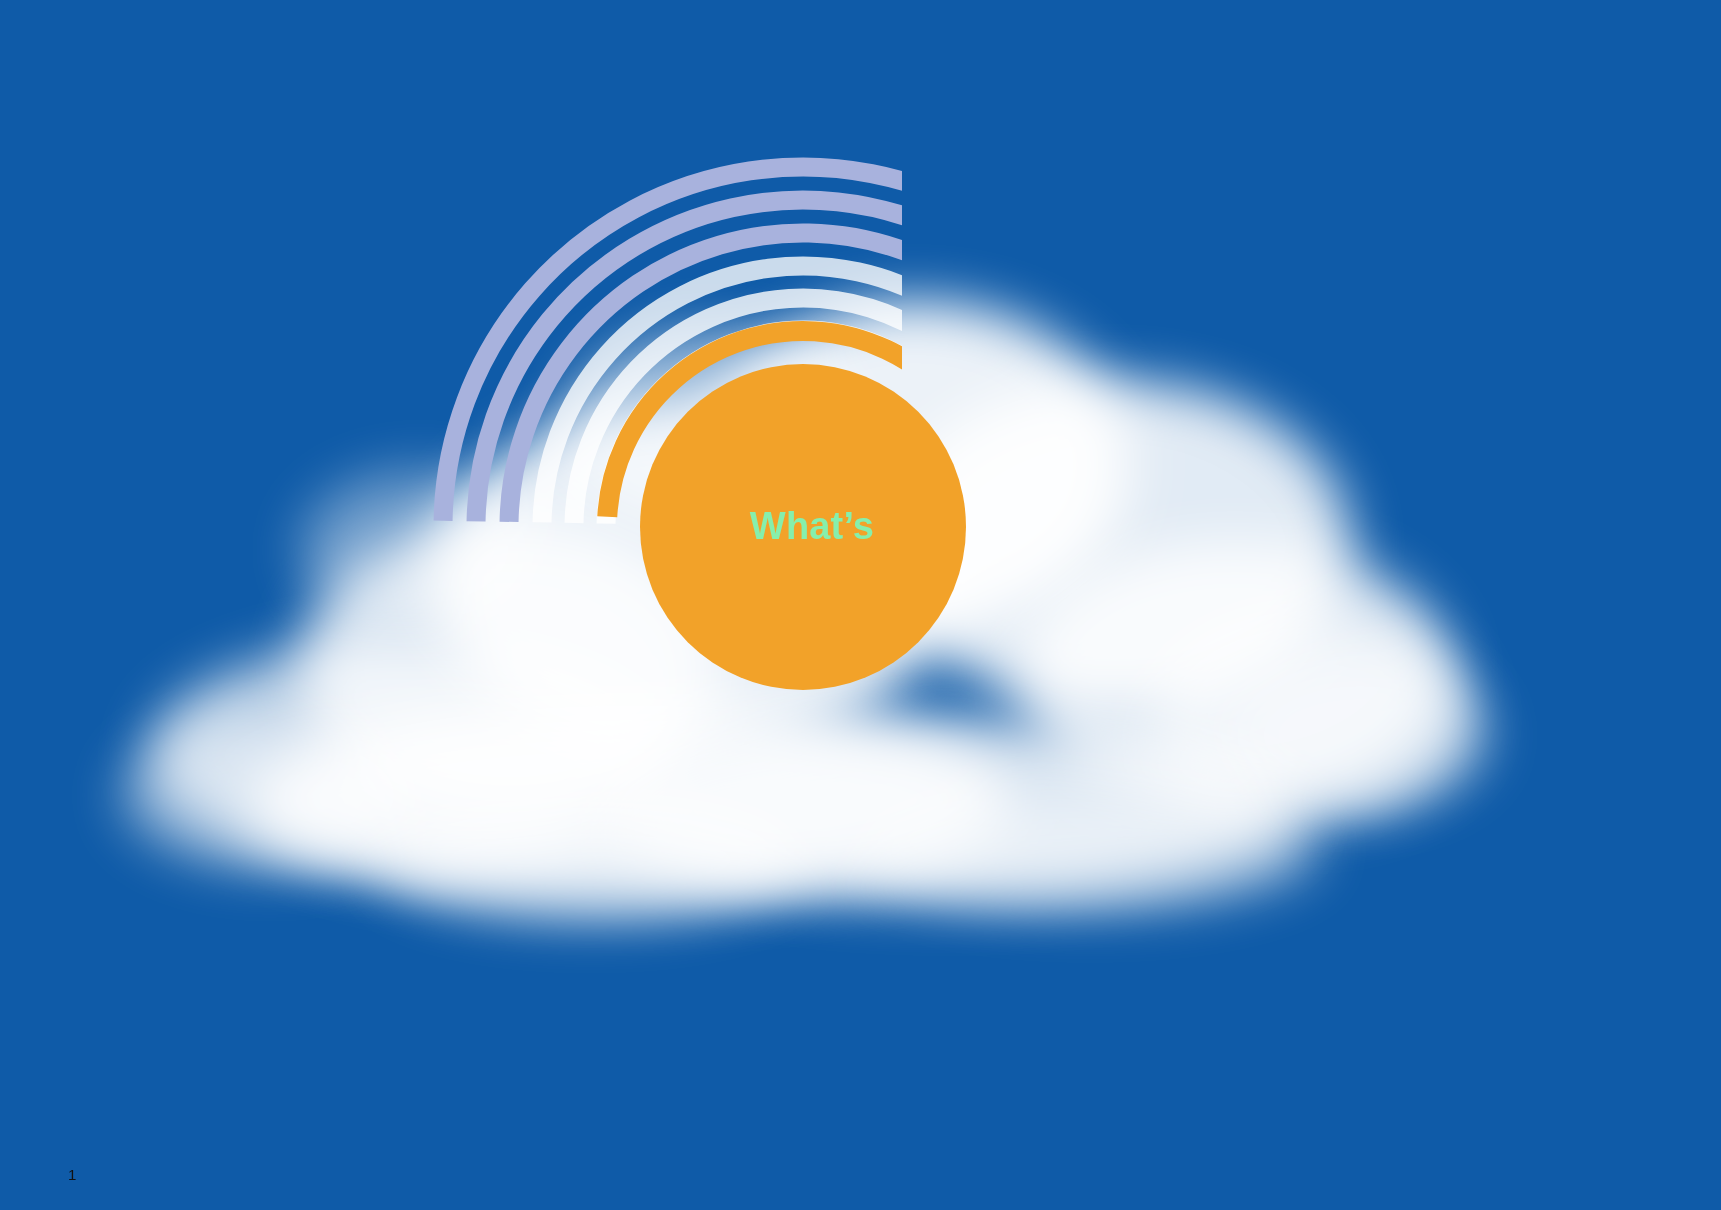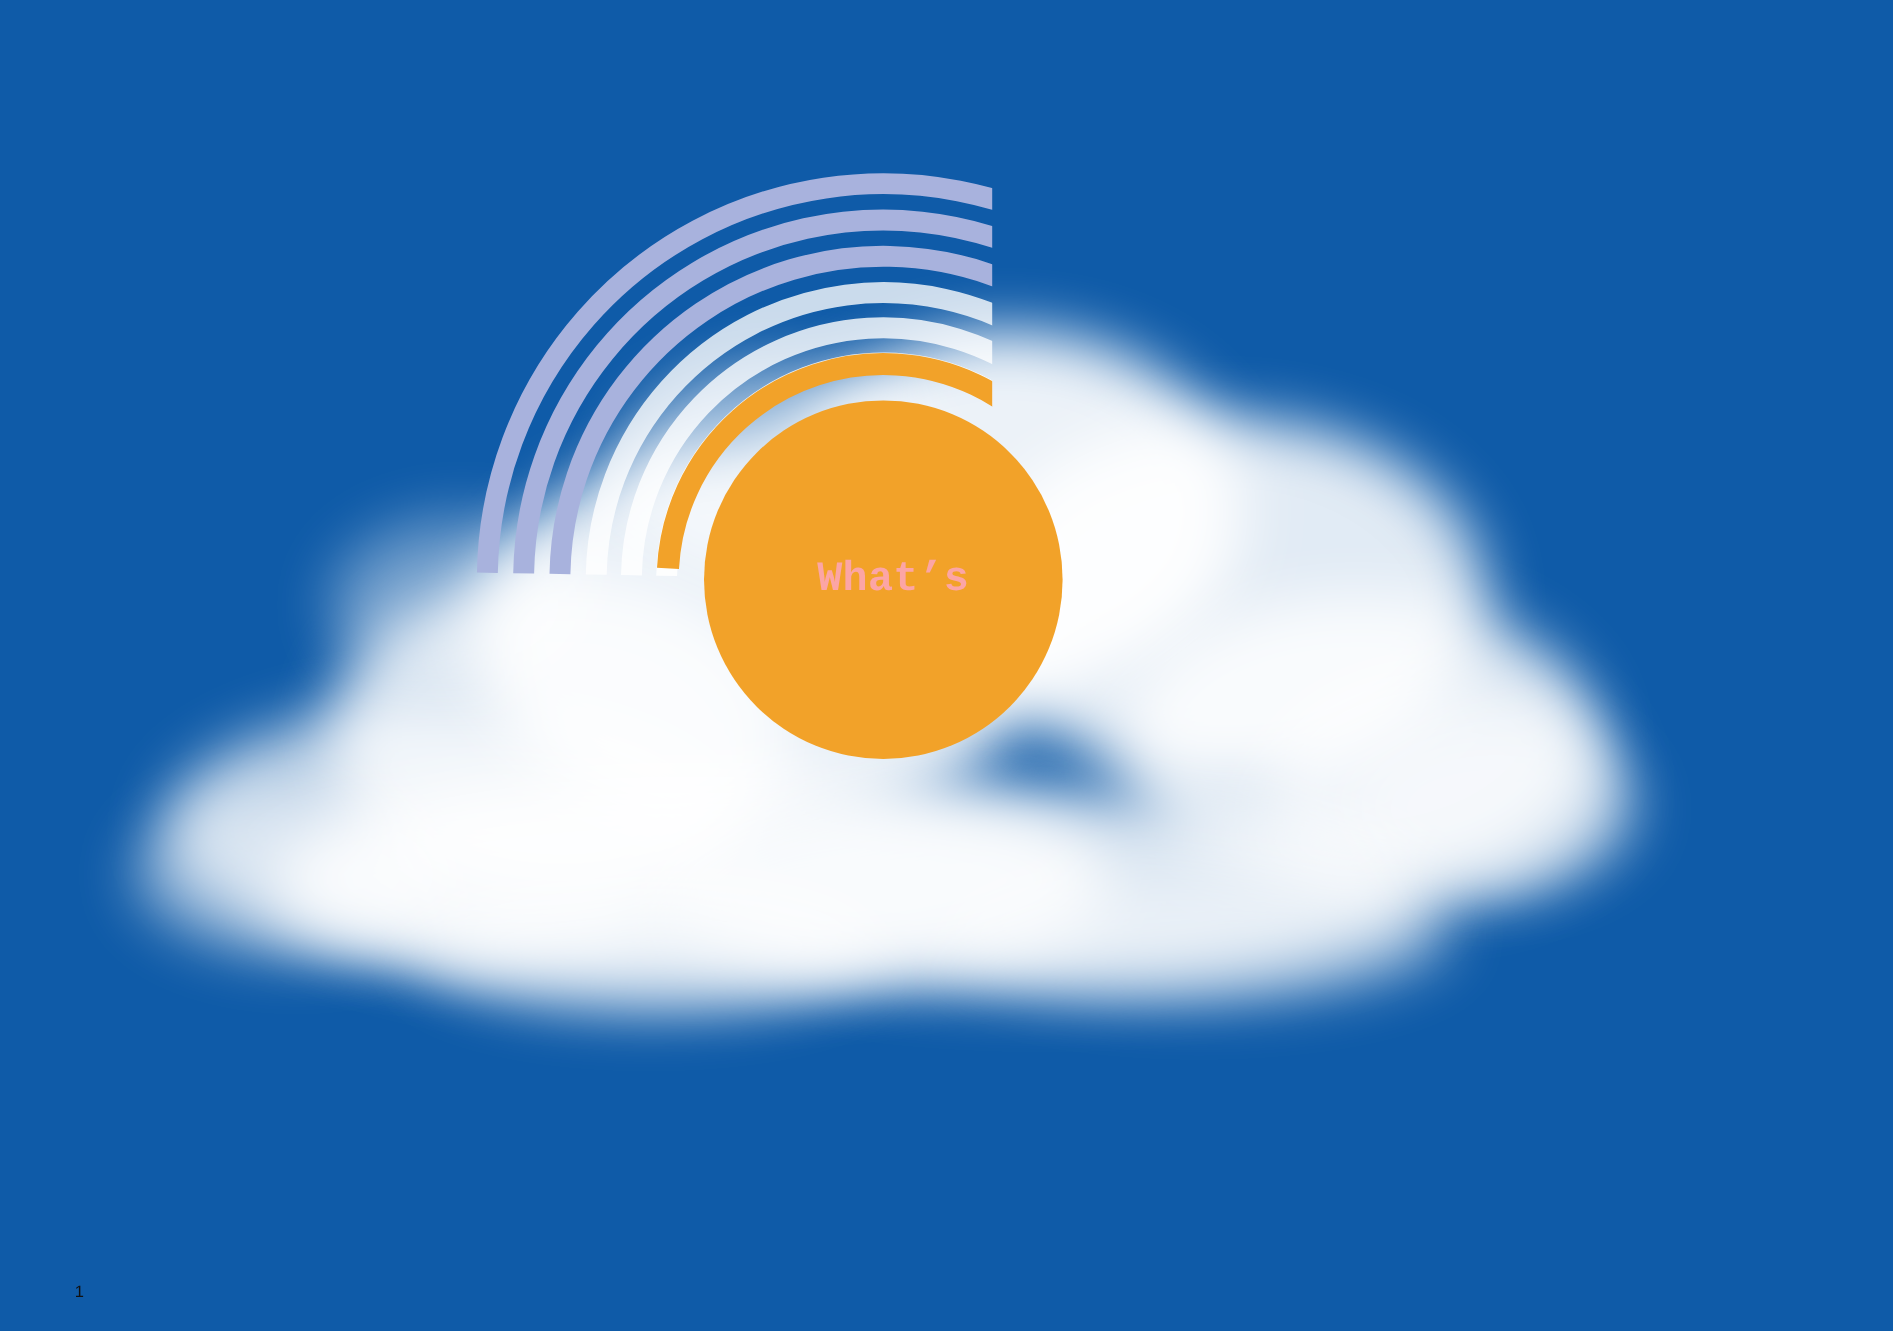--- a/index.html
+++ b/index.html
@@ -52,29 +52,28 @@
   #disc-text {
     position: absolute;
     left: 640px;
     top: 364px;
     width: 326px;
     height: 326px;
     display: flex;
     flex-direction: column;
     align-items: center;
     justify-content: center;
-    color: #fca5a5;
+    color: #86efac;
     font-weight: bold;
     font-size: 38px;
     line-height: 1.35;
     letter-spacing: 0.2px;
     text-align: center;
     padding-left: 18px;
     box-sizing: border-box;
-    font-family: Liberation Mono, monospace;
   }
   #disc-text .l1 { display: block; }
   #disc-text .l2 { display: block; }
   
   #page-number {
     position: absolute;
     left: 68px;
     top: 1166px;
     font-size: 15px;
     color: #111111;

